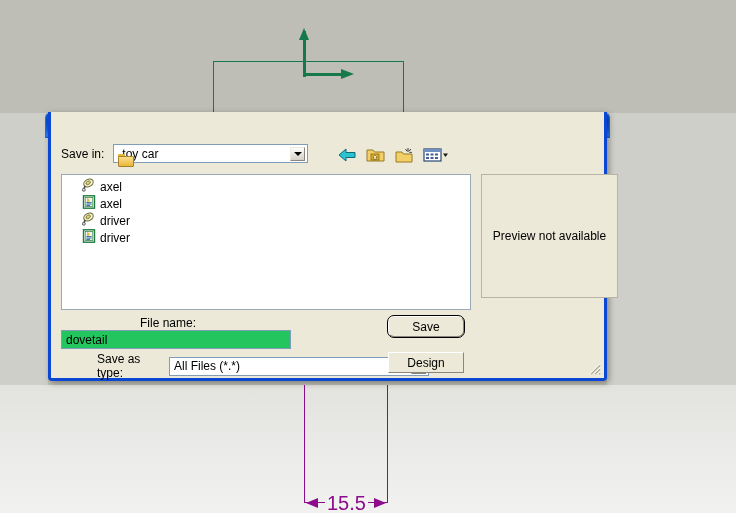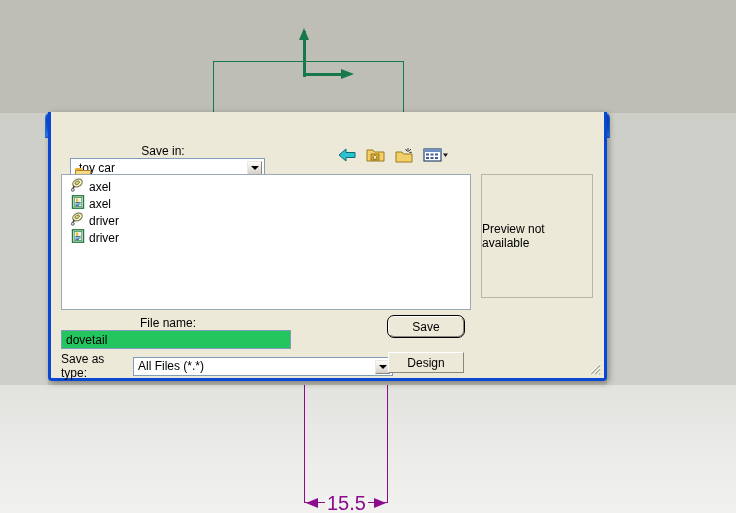--- a/index.html
+++ b/index.html
@@ -47,33 +47,33 @@
     letter-spacing:.2px;text-shadow:1px 1px 1px rgba(0,0,0,.45);}
   .title-btns{margin-left:auto;display:flex;gap:3px;margin-right:7px;}
   .tbtn{width:19px;height:18px;border-radius:3px;display:flex;align-items:center;
     justify-content:center;font-size:12px;font-weight:bold;color:#fff;
     border:1px solid #ffffff;box-sizing:border-box;}
   .tbtn.help{background:linear-gradient(180deg,#4f93ef,#1552c4);}
   .tbtn.close{background:linear-gradient(180deg,#f08a63,#cf3311);}
 
   .dlg-body{position:absolute;left:0;top:0;width:100%;height:100%;}
 
-  .row-savein{position:absolute;left:10px;top:32px;display:flex;align-items:center;flex-direction:column;}
+  .row-savein{position:absolute;left:10px;top:32px;display:flex;align-items:center;}
   .lbl{font-size:12px;color:#000;}
   .combo{height:19px;background:#fff;border:1px solid #7f9db9;
     display:flex;align-items:center;box-sizing:border-box;position:relative;}
   .combo .cb-text{font-size:12px;color:#000;margin-left:4px;}
   .cb-arrow{position:absolute;right:2px;top:2px;width:15px;height:14px;
     background:linear-gradient(180deg,#fdfdfd,#d4d0c8);border:1px solid #ece9d8;
     border-right-color:#8a867e;border-bottom-color:#8a867e;
     display:flex;align-items:center;justify-content:center;box-sizing:border-box;}
   .cb-arrow i{width:0;height:0;border-left:4px solid transparent;border-right:4px solid transparent;
     border-top:4px solid #000;display:block;}
   .tool{width:21px;height:20px;display:flex;align-items:center;justify-content:center;}
-  .fitem{display:flex;align-items:center;height:17px;padding-left:9px;}
+  .fitem{display:flex;align-items:center;height:17px;padding-left:20px;}
   .fitem .fname{font-size:12px;color:#000;margin-left:3px;}
   .textbox{height:19px;background:#22c55e;border:1px solid #7f9db9;box-sizing:border-box;
     display:flex;align-items:center;}
   .textbox span{font-size:12px;color:#000;margin-left:4px;}
 
   .btn{width:76px;height:21px;background:#ece9d8;
     border:1px solid #8a867e;border-top-color:#fff;border-left-color:#fff;
     box-sizing:border-box;display:flex;align-items:center;justify-content:center;
     font-size:12px;color:#000;position:absolute;}
   .btn.default{outline:1px solid #000;outline-offset:0px;}
@@ -234,35 +234,35 @@
                 <line x1="4.4" y1="7.6" x2="9.6" y2="7.6"></line>
                 <line x1="4.4" y1="9.1" x2="9.6" y2="9.1"></line>
                 <line x1="4.4" y1="10.6" x2="8" y2="10.6"></line>
               </g>
             </svg>
           </span>
           <span class="fname">driver</span>
         </div>
       </div>
 
-      <div style="position:absolute;left:430px;top:62px;width:112px;height:124px;
+      <div style="position:absolute;left:430px;top:62px;width:137px;height:124px;
                   background:#ece9d8;border:1px solid #b9b5a6;box-sizing:border-box;
                   display:flex;align-items:center;justify-content:center;">
         <span style="font-size:12px;color:#000;">Preview not available</span>
       </div>
 
       <div style="position:absolute;left:10px;top:204px;display:flex;align-items:center;flex-direction:column;">
         <div class="lbl" style="width:72px;">File name:</div>
         <div class="textbox" style="width:230px;">
           <span title="dovetail">dovetail</span>
         </div>
       </div>
 
       <div style="position:absolute;left:10px;top:240px;display:flex;align-items:center;">
-        <div class="lbl" style="width:72px;">Save as type:</div>
+        <div class="lbl" style="width:72px;margin-left:36px;">Save as type:</div>
         <div class="combo" style="width:260px;">
           <span class="cb-text">All Files (*.*)</span>
           <span class="cb-arrow">
               <i></i>
             </span>
         </div>
       </div>
 
       <div class="btn default" style="left:337px;top:204px;border-radius:6px;">Save</div>
       <div class="btn" style="left:337px;top:240px;">Design</div>

